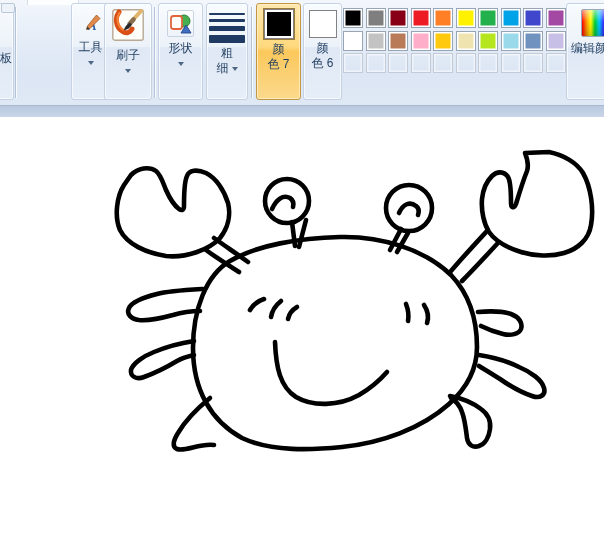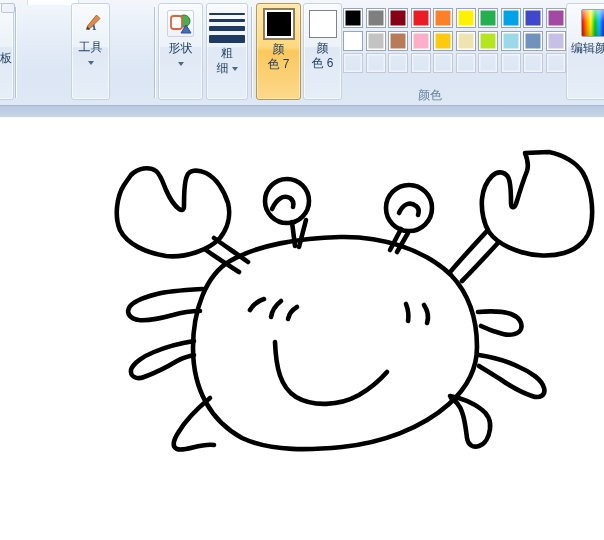--- a/index.html
+++ b/index.html
@@ -101,20 +101,34 @@
       <svg width="20" height="19" viewBox="0 0 20 19">
         <text x="7" y="16" font-size="13" font-family="'Liberation Serif',serif" font-weight="bold" font-style="italic" fill="#2b5fae">A</text>
         <polygon points="15.5,1 19,4.5 9,14.5 5.5,15.5 6.5,12" fill="#e2884a" stroke="#9b5a22" stroke-width="0.8"></polygon>
         <polygon points="6.2,12.4 5.5,15.5 8.6,14.7" fill="#3a3a3a"></polygon>
       </svg>
     </span>
     <span class="lbl">工具</span>
     <span class="arrow"></span>
   </div>
 
+  <div class="big-btn" style="left:104px;width:48px">
+    <span style="margin-top:5px">
+      <svg width="32" height="32" viewBox="0 0 32 32">
+        <rect x="0.8" y="0.8" width="30.4" height="30.4" rx="2" fill="#fdfdfa" stroke="#b8a894" stroke-width="1.4"></rect>
+        <path d="M7 3 C2.5 9 4 18 10 22 C14 25 18 24 20 20" fill="none" stroke="#d94f15" stroke-width="5" stroke-linecap="round"></path>
+        <path d="M7.5 4 C4 9 5.5 17 10.8 20.7" fill="none" stroke="#f58234" stroke-width="2.2" stroke-linecap="round"></path>
+        <path d="M29 2 L19 13" stroke="#e0b469" stroke-width="4" stroke-linecap="round"></path>
+        <path d="M21.5 10.5 L17.5 15" stroke="#8a6f4e" stroke-width="4.6" stroke-linecap="round"></path>
+        <path d="M18 13.5 C15 15 12.5 18 12 21 C15.5 21 18.5 18.5 19.8 15.5 Z" fill="#2a2a2a"></path>
+      </svg>
+    </span>
+    <span class="lbl">刷子</span>
+    <span class="arrow"></span>
+  </div>
 
   <div class="sep" style="left:154px"></div>
 
   <div class="big-btn" style="left:158px;width:45px">
     <span class="icon-well">
       <svg width="23" height="23" viewBox="0 0 23 23">
         <circle cx="15" cy="9" r="6" fill="#46b050" stroke="#2e7d36" stroke-width="1"></circle>
         <polygon points="12,21 17,13 22,21" fill="#3f6fc0" stroke="#2a4f92" stroke-width="1"></polygon>
         <rect x="2" y="4" width="11" height="13" rx="2.5" fill="#fdfdfd" stroke="#e0633c" stroke-width="1.8"></rect>
       </svg>
@@ -185,21 +199,20 @@
       <div class="pal-cell empty"></div>
       <div class="pal-cell empty"></div>
       <div class="pal-cell empty"></div>
     </div>
 
   <div class="big-btn editcolors">
     <div class="rainbow"></div>
     <span class="lbl">编辑颜色</span>
   </div>
 
-  <div class="group-label">颜色</div>
 </div>
 <div class="ribbon-band"></div>
 
 <svg class="drawing" width="604" height="540" viewBox="0 0 604 540">
   <g id="crab" fill="none" stroke-linecap="round" stroke-linejoin="round" stroke="#000000" stroke-width="4.6">
     <path d="M340 237 C300 238 257 245 230 261 C206 275 193 310 193 348 C193 390 211 421 242 438 C272 452 312 450 342 447 C381 443 421 429 449 404 C468 387 477 368 477 347 C477 320 469 294 451 275 C424 249 381 236 340 237 Z"></path>
     <path d="M131 175 C138 168 149 166 156 171 C161 175 163 183 166 190 C170 199 175 206 179 209 C182 211 184 210 184 206 C184 196 184 182 187 176 C189 170 197 169 206 173 C216 178 224 190 228 203 C231 215 228 228 220 238 C209 250 186 258 166 256 C146 253 127 244 120 230 C114 216 117 196 124 185 Z"></path>
     <path d="M214 238 C225 246 237 254 248 262"></path>
     <path d="M206 250 C217 258 228 265 239 272"></path>
     <path d="M525 153 C527 158 529 165 527 171 C523 181 519 194 516 204 C514 209 511 208 511 203 C511 193 511 182 508 177 C504 171 497 171 492 176 C487 181 483 189 482 199 C481 211 484 224 489 232 C496 242 508 248 521 252 C534 256 551 257 564 253 C578 249 589 239 591 225 C594 209 591 187 583 173 C577 163 564 155 549 152 Z"></path>

